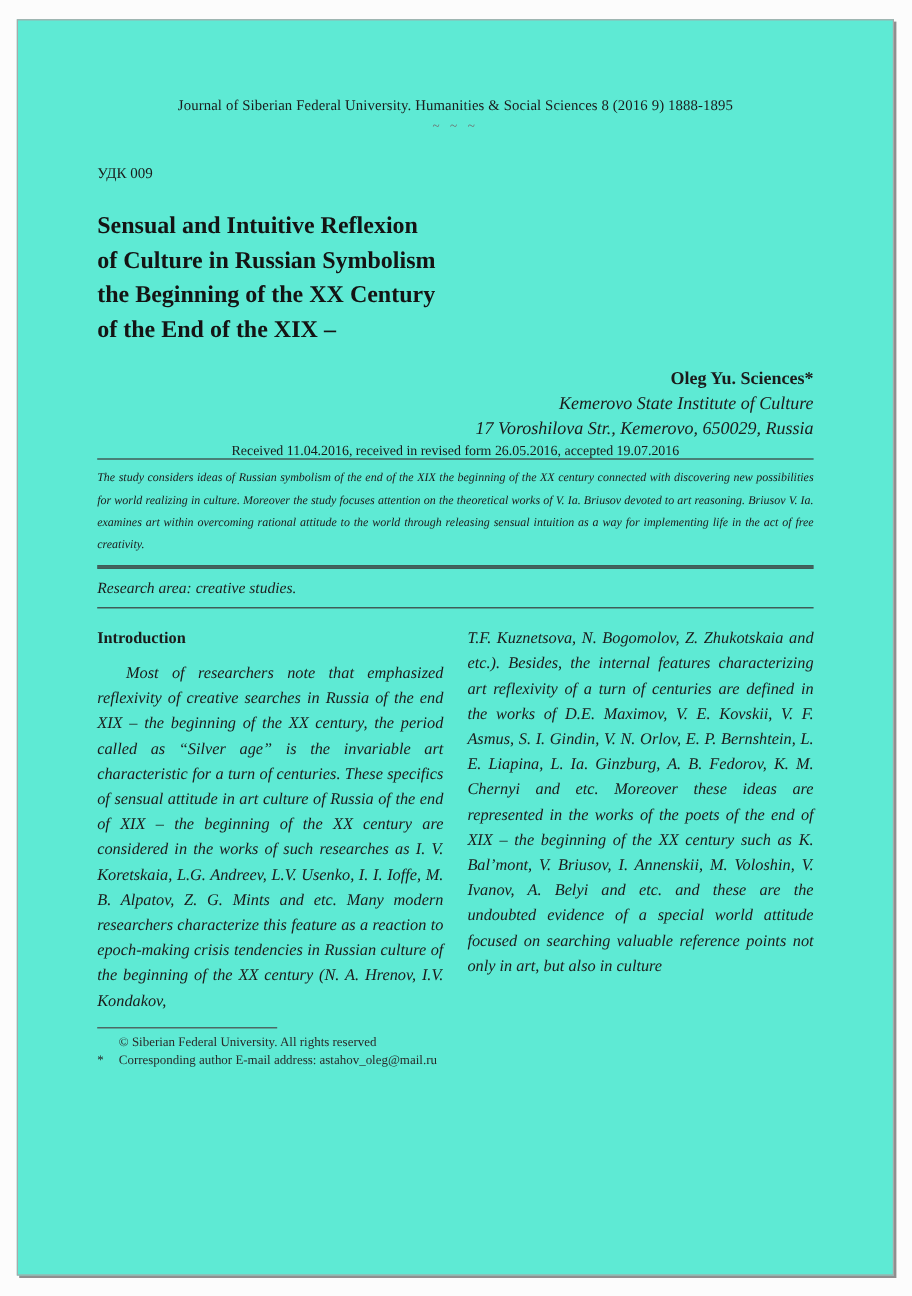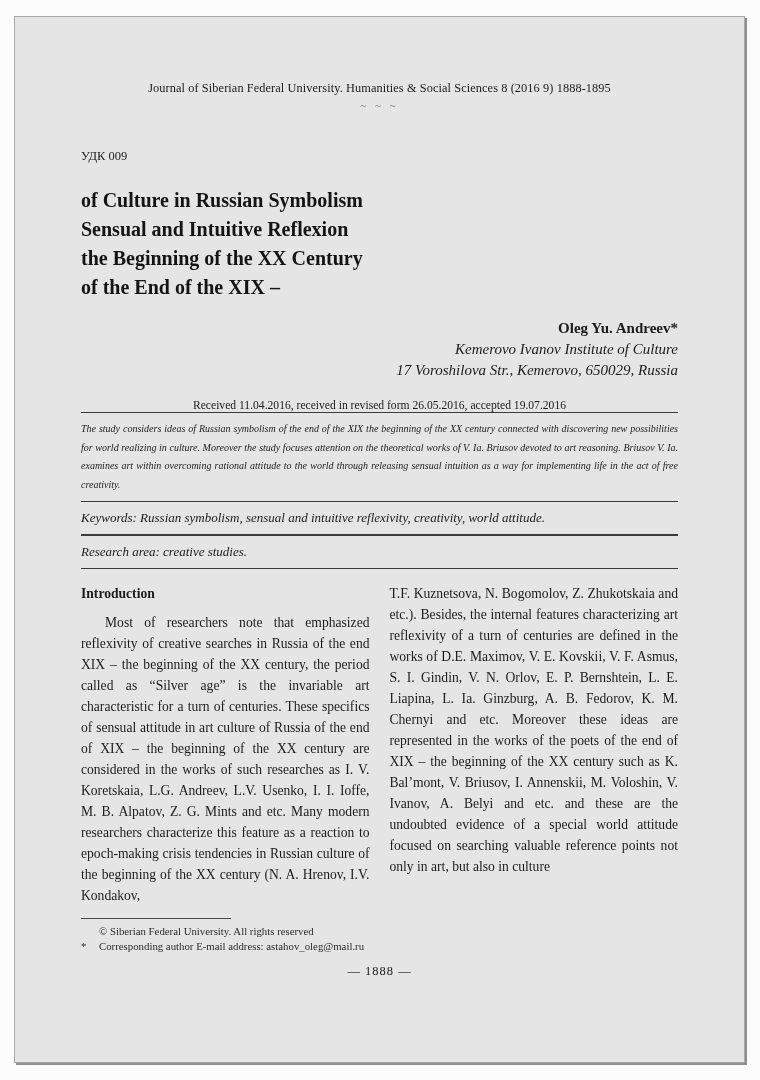--- a/index.html
+++ b/index.html
@@ -7,52 +7,52 @@
   body {
     width: 760px; height: 1080px;
     background: #fcfcfc;
     font-family: "Liberation Serif", "DejaVu Serif", serif;
     color: #1b1b1b;
     position: relative;
   }
   .sheet {
     position: absolute; left: 14px; top: 16px;
     width: 731px; height: 1047px;
-    background: #e5e5e5;
+    background: #5eead4;
     border: 1px solid #a9a9a9;
     box-shadow: 2px 2px 0 #8f8f8f;
   }
   .content { padding: 64px 66px 0 66px; }
 
   .journal-line { text-align: center; font-size: 12.3px; letter-spacing: 0.1px; }
   .tildes { text-align: center; font-size: 11px; color: #6f6f6f; letter-spacing: 3px; margin-top: 3px; }
 
-  .udc { margin-top: 38px; font-size: 12.5px; }
+  .udc { margin-top: 26px; font-size: 12.5px; }
 
   .title { margin-top: 22px; font-size: 20px; font-weight: bold; line-height: 29px; color: #141414; }
 
   .author-block { margin-top: 16px; text-align: right; font-size: 15px; line-height: 21px; }
   .author-name { font-weight: bold; }
   .author-aff, .author-addr { font-style: italic; }
 
-  .dates { margin-top: 18px; text-align: center; font-size: 11.6px; }
+  .dates { text-align: center; font-size: 11.6px; }
 
   hr.rule { border: 0; border-top: 1px solid #3a3a3a; margin: 0; }
   .rule-first { margin-top: 7px; }
 
   .abstract {
     font-style: italic; font-size: 10px; line-height: 18.6px;
     text-align: justify; padding: 7px 0; margin: 0;
   }
   .meta-line { font-style: italic; font-size: 13px; padding: 8px 0; margin: 0; }
 
   .columns { margin-top: 14px; display: flex; gap: 20px; }
   .col { width: 289px; font-size: 13.6px; line-height: 21px; text-align: justify; }
   .col-heading { text-align: left; font-weight: bold; font-size: 13.6px; margin-bottom: 8px; }
-  .para { margin: 0; }
+  .para { margin: 0; font-style: italic; }
   .para-indent { text-indent: 24px; }
 
   .fn-rule { margin-top: 12px; width: 150px; border: 0; border-top: 1px solid #4a4a4a; margin-left: 0; margin-bottom: 0; }
   .footnotes { margin-top: 5px; font-size: 10.8px; line-height: 15px; color: #2a2a2a; }
   .fn-copy { padding-left: 18px; }
   .fn-star { display: inline-block; width: 18px; }
 
   .page-num { margin-top: 10px; text-align: center; font-size: 12.5px; letter-spacing: 1px; }
 </style>
 </head>
@@ -60,41 +60,40 @@
 
 <div class="sheet">
   <div class="content">
 
     <div class="journal-line">Journal of Siberian Federal University. Humanities &amp; Social Sciences 8 (2016 9) 1888-1895</div>
     <div class="tildes">~ ~ ~</div>
 
     <div class="udc">УДК 009</div>
 
     <div class="title">
+      <div>Sensual and Intuitive Reflexion</div>
       <div>of Culture in Russian Symbolism</div>
-      <div>Sensual and Intuitive Reflexion</div>
       <div>the Beginning of the XX Century</div>
       <div>of the End of the XIX –</div>
     </div>
 
     <div class="author-block">
-      <div class="author-name">Oleg Yu. Andreev*</div>
-      <div class="author-aff">Kemerovo Ivanov Institute of Culture</div>
+      <div class="author-name">Oleg Yu. Sciences*</div>
+      <div class="author-aff">Kemerovo State Institute of Culture</div>
       <div class="author-addr">17 Voroshilova Str., Kemerovo, 650029, Russia</div>
     </div>
 
     <div class="dates">Received 11.04.2016, received in revised form 26.05.2016, accepted 19.07.2016</div>
 
     <hr class="rule rule-first">
 
     <p class="abstract">The study considers ideas of Russian symbolism of the end of the XIX the beginning of the XX century connected with discovering new possibilities for world realizing in culture. Moreover the study focuses attention on the theoretical works of V. Ia. Briusov devoted to art reasoning. Briusov V. Ia. examines art within overcoming rational attitude to the world through releasing sensual intuition as a way for implementing life in the act of free creativity.</p>
 
     <hr class="rule">
 
-    <p class="meta-line">Keywords: Russian symbolism, sensual and intuitive reflexivity, creativity, world attitude.</p>
 
     <hr class="rule">
 
 
     <hr class="rule">
 
     <p class="meta-line">Research area: creative studies.</p>
 
     <hr class="rule">
 
@@ -110,16 +109,15 @@
 
     <hr class="fn-rule">
 
     <div class="footnotes">
       <div class="fn-copy">© Siberian Federal University. All rights reserved</div>
       <div>
         <span class="fn-star">*</span><span>Corresponding author E-mail address: astahov_oleg@mail.ru</span>
       </div>
     </div>
 
-    <div class="page-num">— 1888 —</div>
 
   </div>
 </div>
 
 </body></html>

